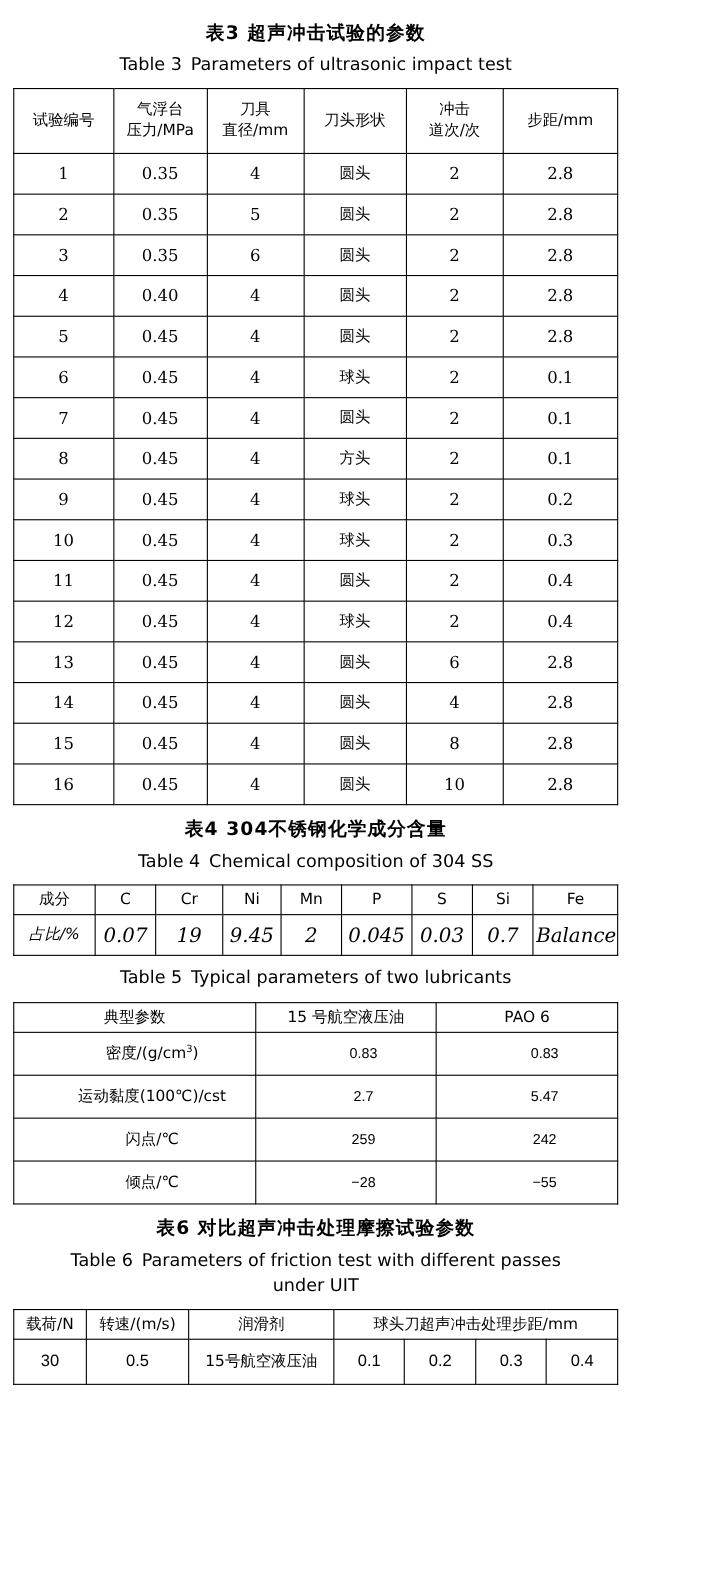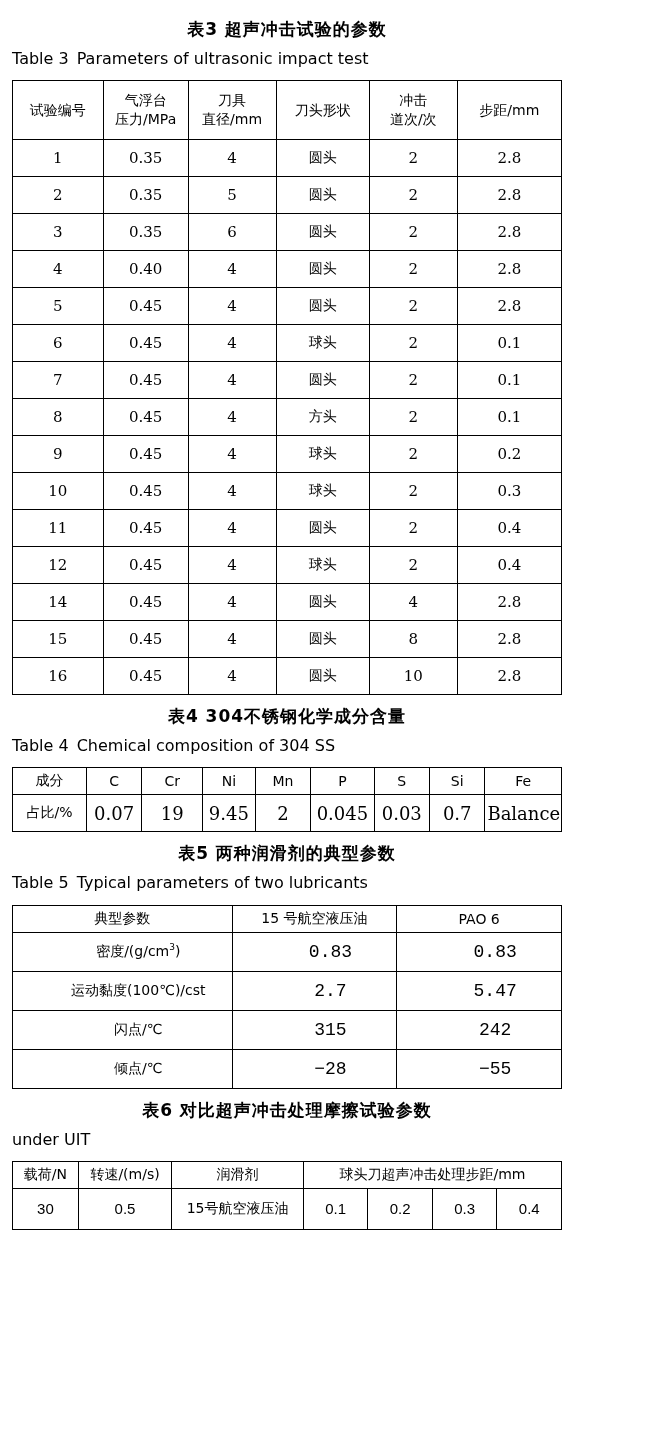--- a/index.html
+++ b/index.html
@@ -23,20 +23,21 @@
   }
   .title-cn {
     text-align: center;
     font-family: "DejaVu Sans", "Liberation Sans", sans-serif;
     font-weight: bold;
     font-size: 17px;
     letter-spacing: 1px;
     margin: 10px 0 6px 0;
   }
   .title-en {
+    text-align: center;
     font-family: "DejaVu Sans", "Liberation Sans", sans-serif;
     font-size: 16px;
     margin: 0 0 10px 0;
     line-height: 1.45;
   }
   .title-en .tnum {
     margin-right: 8px;
   }
   table {
     border-collapse: collapse;
@@ -70,40 +71,40 @@
     font-size: 15px;
   }
   table.t3 col.c1 { width: 16.5%; }
   table.t3 col.c2 { width: 15.5%; }
   table.t3 col.c3 { width: 16%; }
   table.t3 col.c4 { width: 17%; }
   table.t3 col.c5 { width: 16%; }
   table.t3 col.c6 { width: 19%; }
 
   
-  table.t4 td { height: 28px; }
+  table.t4 td { height: 28px; font-style: italic; }
   table.t4 .num {
     font-family: "DejaVu Serif", "Liberation Serif", serif;
     font-size: 18px;
   }
   table.t4 col.c1 { width: 14%; }
   table.t4 col.c2 { width: 10.5%; }
   table.t4 col.c3 { width: 11.5%; }
   table.t4 col.c4 { width: 10%; }
   table.t4 col.c5 { width: 10.5%; }
   table.t4 col.c6 { width: 12%; }
   table.t4 col.c7 { width: 10.5%; }
   table.t4 col.c8 { width: 10.5%; }
   table.t4 col.c9 { width: 14.5%; }
 
   
   table.t5 td { height: 30px; padding-left: 34px; }
   table.t5 .num {
-    font-family: Liberation Mono, monospace;
-    font-size: 18px;
+    font-family: Liberation Sans, sans-serif;
+    font-size: 13px;
   }
   table.t5 col.c1 { width: 40%; }
   table.t5 col.c2 { width: 30%; }
   table.t5 col.c3 { width: 30%; }
   sup { font-size: 9px; vertical-align: super; }
 
   
   table.t6 td { height: 32px; }
   table.t6 .num {
     font-family: Liberation Sans, sans-serif;
@@ -244,20 +245,28 @@
             <td class="num">2</td>
             <td class="num">0.4</td>
           </tr>
         <tr>
             <td class="num">12</td>
             <td class="num">0.45</td>
             <td class="num">4</td>
             <td>球头</td>
             <td class="num">2</td>
             <td class="num">0.4</td>
+          </tr>
+        <tr>
+            <td class="num">13</td>
+            <td class="num">0.45</td>
+            <td class="num">4</td>
+            <td>圆头</td>
+            <td class="num">6</td>
+            <td class="num">2.8</td>
           </tr>
         <tr>
             <td class="num">14</td>
             <td class="num">0.45</td>
             <td class="num">4</td>
             <td>圆头</td>
             <td class="num">4</td>
             <td class="num">2.8</td>
           </tr>
         <tr>
@@ -320,21 +329,20 @@
           <td class="num">0.045</td>
           <td class="num">0.03</td>
           <td class="num">0.7</td>
           <td class="num">Balance</td>
         </tr>
       </tbody>
     </table>
   </div>
 
   <div class="tbl-block">
-    <div class="title-cn">表5   两种润滑剂的典型参数</div>
     <div class="title-en">
       <span class="tnum">Table 5</span><span>Typical parameters of two lubricants</span>
     </div>
     <table class="t5">
       <colgroup>
           <col class="c1">
           <col class="c2">
           <col class="c3">
         </colgroup>
       <thead>
@@ -350,35 +358,36 @@
           <td class="num">0.83</td>
           <td class="num">0.83</td>
         </tr>
         <tr>
           <td>运动黏度(100℃)/cst</td>
           <td class="num">2.7</td>
           <td class="num">5.47</td>
         </tr>
         <tr>
           <td>闪点/℃</td>
-          <td class="num">315</td>
+          <td class="num">259</td>
           <td class="num">242</td>
         </tr>
         <tr>
           <td>倾点/℃</td>
           <td class="num">−28</td>
           <td class="num">−55</td>
         </tr>
       </tbody>
     </table>
   </div>
 
   <div class="tbl-block">
     <div class="title-cn">表6   对比超声冲击处理摩擦试验参数</div>
     <div class="title-en">
+      <div><span class="tnum">Table 6</span><span>Parameters of friction test with different passes</span></div>
       <div>under UIT</div>
     </div>
     <table class="t6">
       <colgroup>
           <col class="c1">
           <col class="c2">
           <col class="c3">
           <col class="c4">
           <col class="c5">
           <col class="c6">

